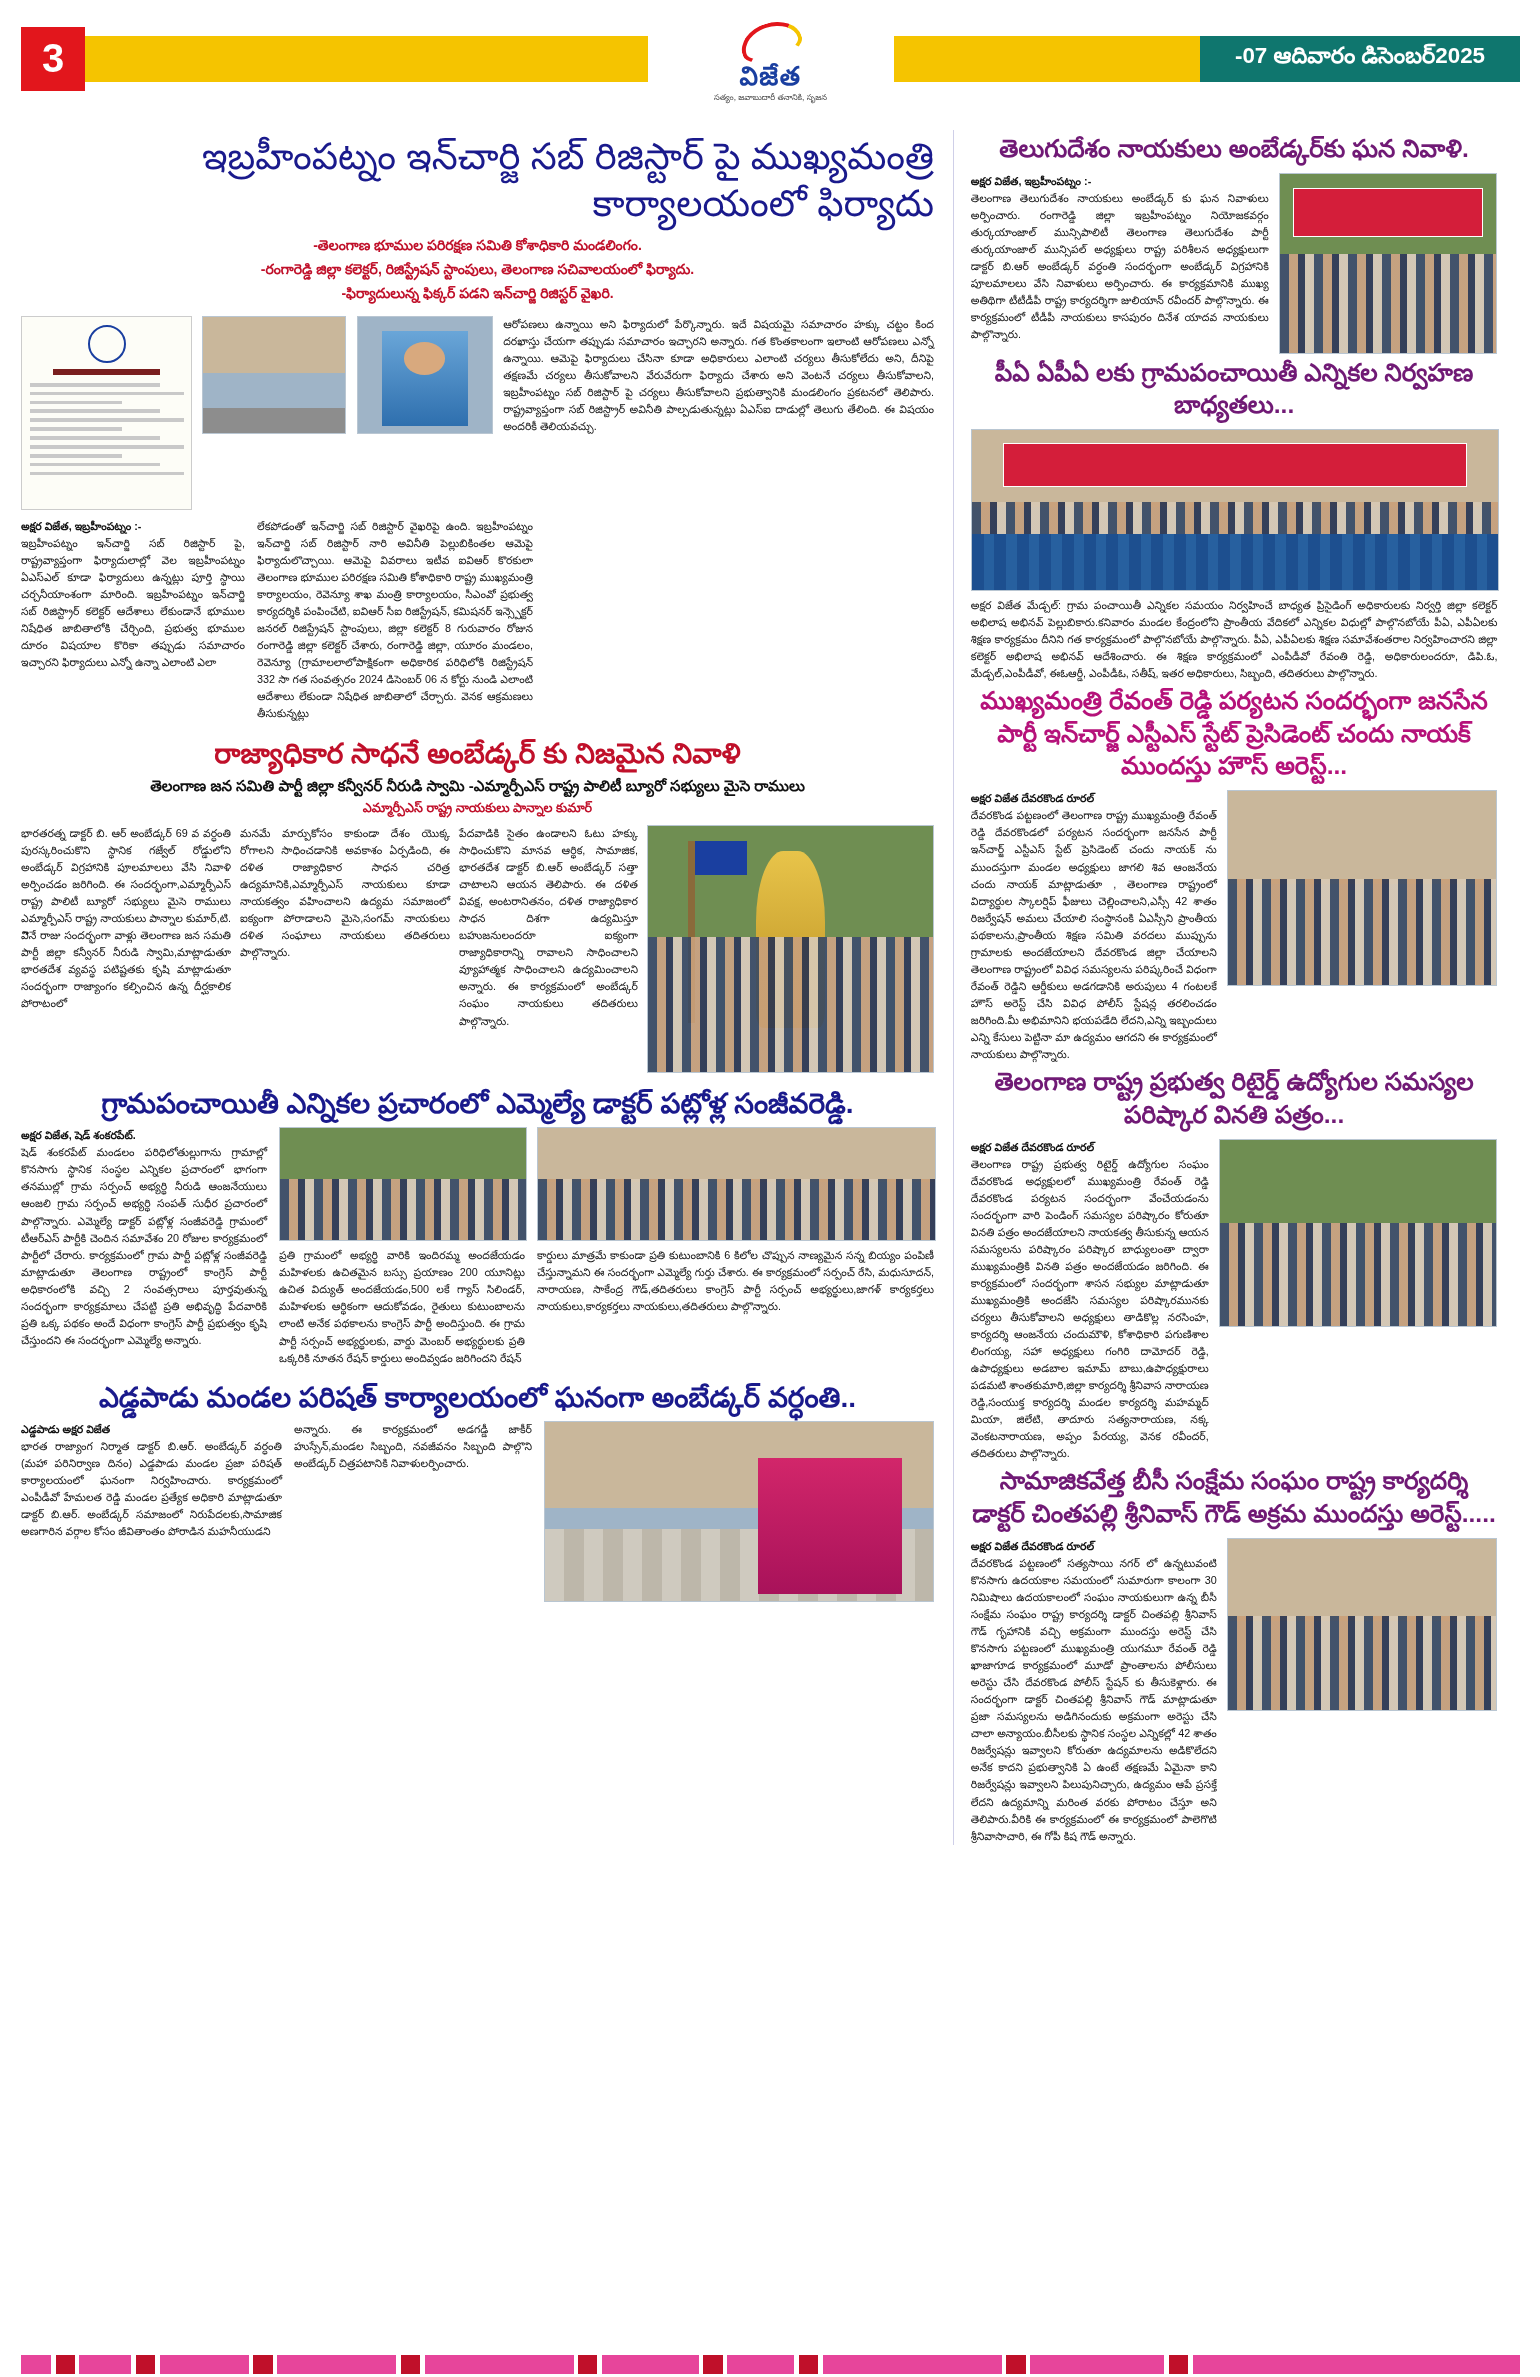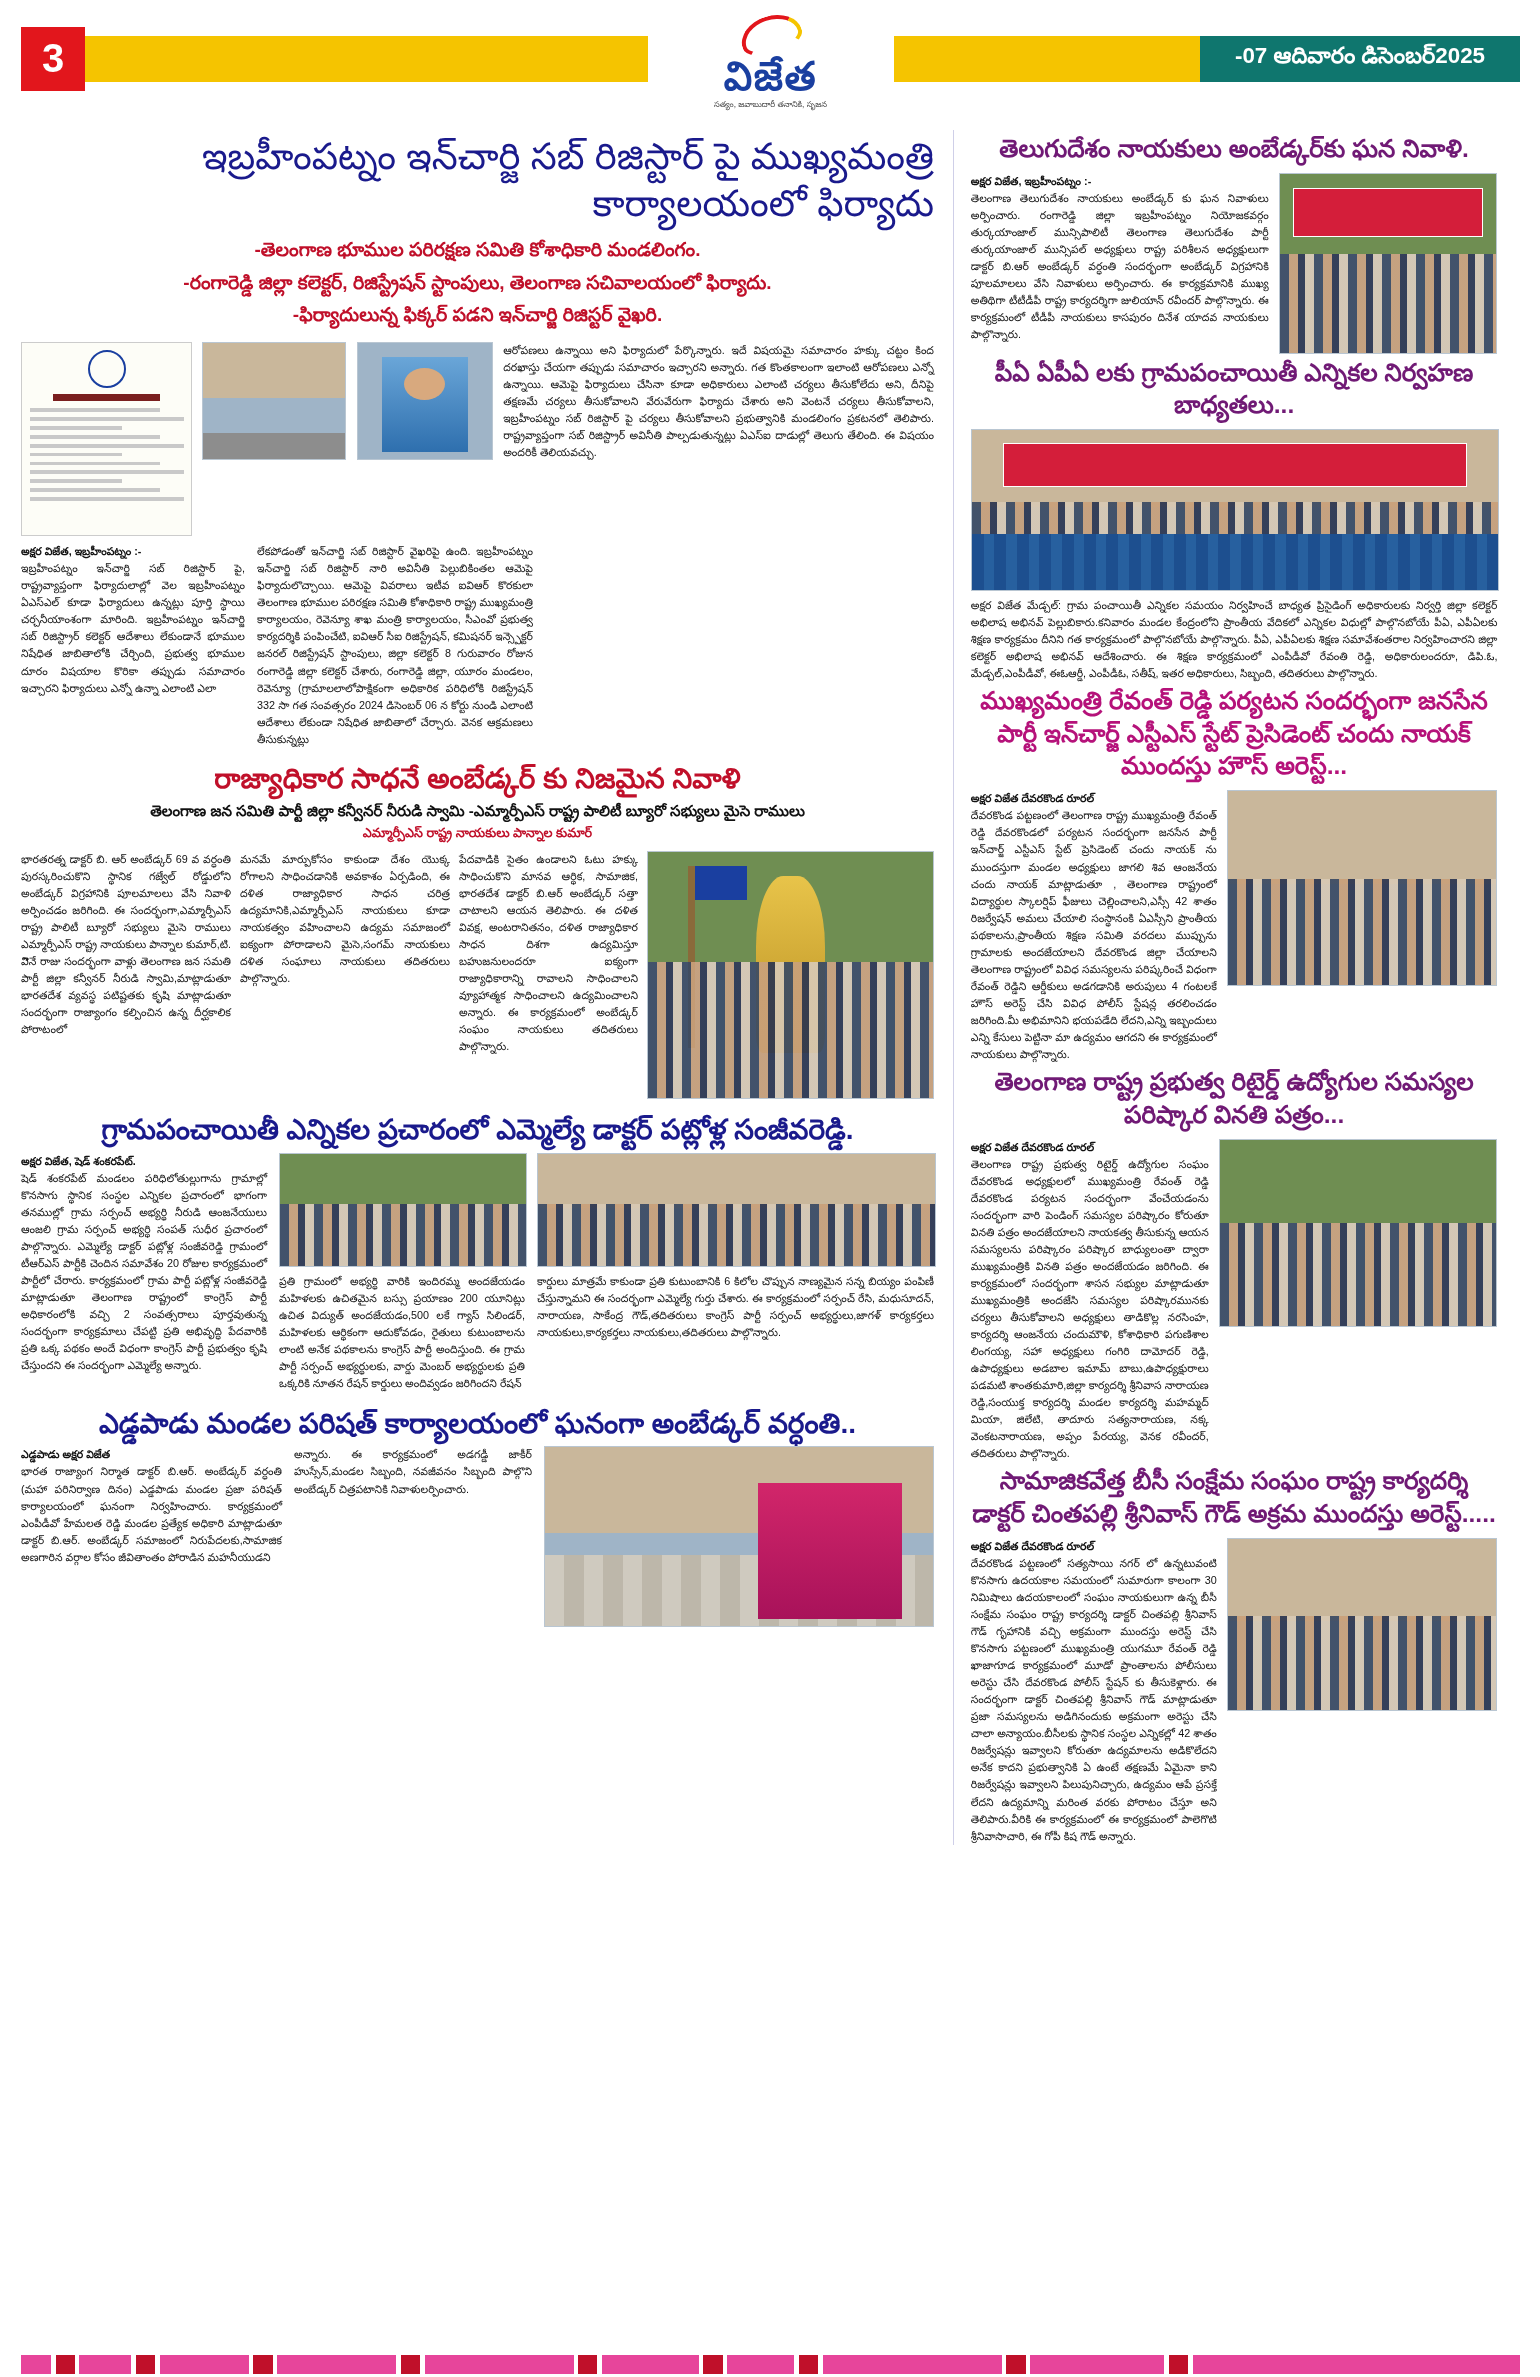--- a/index.html
+++ b/index.html
@@ -8,32 +8,32 @@
 
   
   .masthead{position:relative;height:112px;margin:13.4px 21px 0 21px;}
   .mh-bar{position:absolute;left:0;top:22.4px;height:46px;width:100%;background:#f5c400;}
   .mh-pagebox{position:absolute;left:0;top:13.4px;width:64px;height:64px;background:#e2161c;color:#fff;
       font-size:40px;font-weight:bold;display:flex;align-items:center;justify-content:center;}
   .mh-logo{position:absolute;left:50%;transform:translateX(-50%);top:0px;width:246px;height:101px;
       background:#fff;display:flex;flex-direction:column;align-items:center;justify-content:center;}
   .mh-logo .swirl{width:54px;height:30px;border-radius:50% 50% 50% 50%/60% 60% 40% 40%;
       border:4.5px solid #e2161c;border-bottom-color:transparent;border-right-color:#f5c400;transform:rotate(-18deg);margin-bottom:1.5px;}
-  .mh-logo .name{font-size:40px;font-weight:bold;color:#1a3fa0;letter-spacing:1.5px;line-height:1;}
+  .mh-logo .name{font-size:26px;font-weight:bold;color:#1a3fa0;letter-spacing:1.5px;line-height:1;}
   .mh-logo .sub{font-size:8.2px;color:#444;margin-top:4.5px;}
   .mh-date{position:absolute;right:0;top:22.4px;height:46px;min-width:320px;background:#0f766e;color:#fff;
       display:flex;align-items:center;justify-content:center;font-size:22.4px;font-weight:bold;padding:0 16.4px;box-sizing:border-box;}
 
   
   .content{display:flex;gap:19.4px;margin:4.5px 21px 0 21px;}
   .col-left{width:913px;}
   .col-right{width:544px;border-left:1.5px solid #cfcfe8;padding-left:16.4px;box-sizing:border-box;}
 
   .lead-head{font-size:37px;line-height:1.25;font-weight:normal;color:#1a1a8c;text-align:right;margin:4.5px 0 7.5px 0;}
-  .lead-subs{text-align:center;color:#c0102a;font-size:19px;line-height:1.7;font-weight:bold;margin-bottom:10.4px;}
+  .lead-subs{text-align:center;color:#c0102a;font-size:14px;line-height:1.7;font-weight:bold;margin-bottom:10.4px;}
 
   .row{display:flex;gap:10.4px;}
   .photo{background:#9fb4c7;position:relative;overflow:hidden;border:0.7px solid #b9c6d2;}
   .photo .sky{position:absolute;left:0;right:0;top:0;height:38%;background:linear-gradient(#cfe3f2,#eaf2f8);}
   .doc{background:#fdfdf7;border:0.7px solid #ccc;padding:7.5px;box-sizing:border-box;}
   .doc .l{height:3.7px;background:#c9c9c9;margin:5.2px 0;}
   .doc .l.s{width:60%}
   .doc .l.m{width:85%}
   .doc .hd{height:6.7px;background:#7a1f1f;width:70%;margin:0 auto 7.5px auto;}
   .doc .seal{width:34px;height:34px;border-radius:50%;border:2.2px solid #1a3fa0;margin:0 auto 6px auto;}

